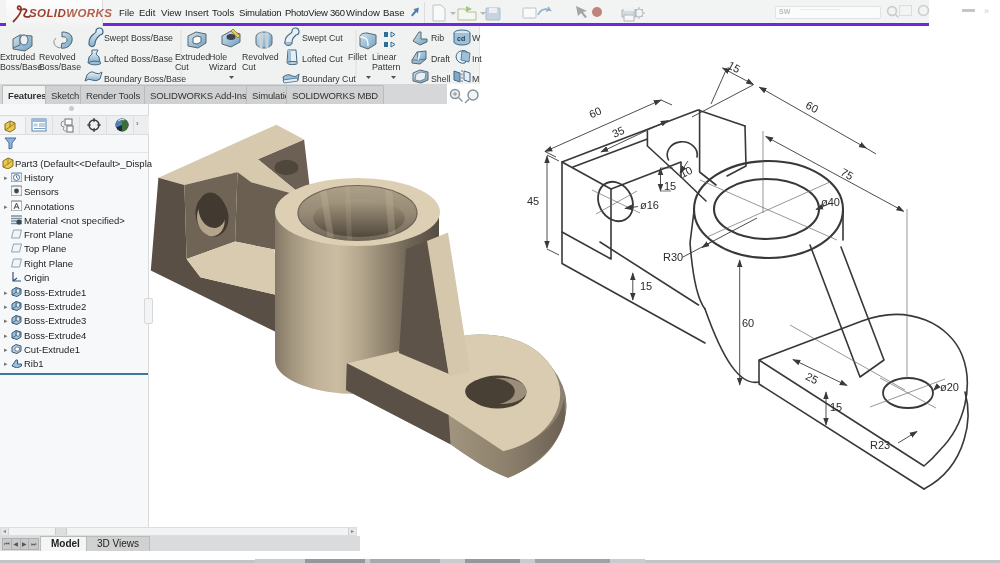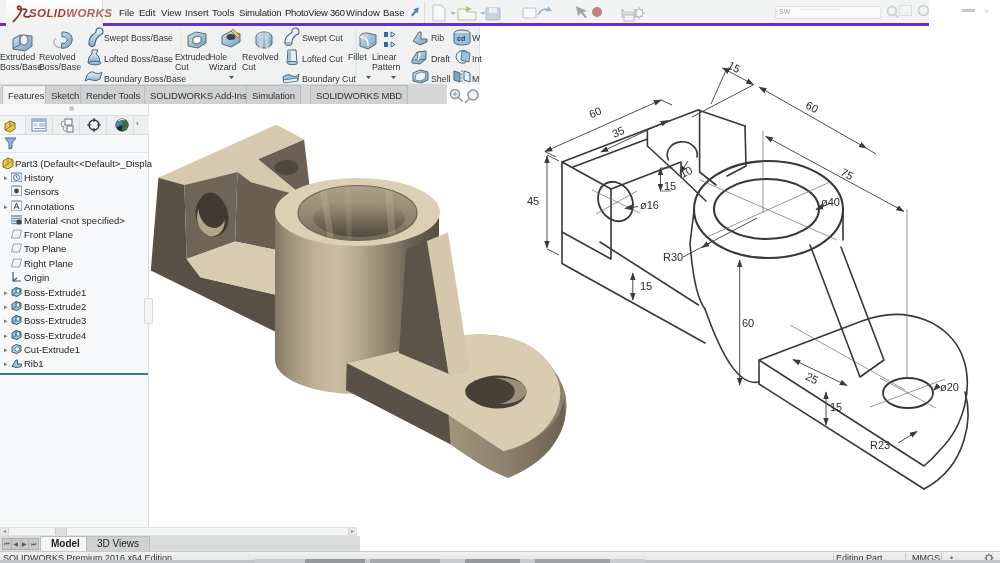--- a/index.html
+++ b/index.html
@@ -12,21 +12,21 @@
 #logotxt{position:absolute;left:29px;top:7px;font-size:11.5px;font-weight:bold;color:#a2402f;letter-spacing:.4px;font-style:italic;}
 #logotxt .w{font-weight:bold;color:#b3604f;}
 .menu{position:absolute;top:7px;font-size:9.5px;color:#222;}
 
 #ribbon{position:absolute;left:0;top:26px;width:480px;height:58px;background:#f0f1f1;border-right:1px solid #e2e3e3;}
 .rcol{position:absolute;text-align:left;font-size:8.8px;color:#333;line-height:9.8px;}
 .rrow{position:absolute;font-size:8.8px;color:#333;white-space:nowrap;}
 
 #tabbar{position:absolute;left:0;top:84px;width:447px;height:20px;background:#d5d7d8;}
 .tab{position:absolute;top:1px;height:19px;font-size:9.5px;letter-spacing:-.15px;color:#333;background:#cfd1d2;border:1px solid #b9bbbc;border-bottom:none;padding:4px 5px 0 5px;border-radius:2px 2px 0 0;}
-.tab.active{background:#f0f1f1;font-weight:normal;}
+.tab.active{background:#f0f1f1;font-weight:bold;}
 
 #main{position:absolute;left:0;top:104px;width:1000px;height:423px;background:#fff;}
 #lpanel{position:absolute;left:0;top:0;width:149px;height:423px;background:#f7f8f9;border-right:1px solid #d9dadb;}
 #ptabs{position:absolute;left:0;top:11px;width:149px;height:20px;background:#eceeef;border-top:1px solid #dcdddd;border-bottom:1px solid #dcdddd;}
 .ptab{position:absolute;top:1px;width:26px;height:17px;border-right:1px solid #dcdddd;}
 #tree{position:absolute;left:0;top:0;width:149px;font-size:9.5px;color:#1d1d1d;}
 .ti{position:absolute;left:24px;white-space:nowrap;}
 .arr{position:absolute;left:4px;color:#777;font-size:7px;}
 .tico{position:absolute;left:11px;width:11px;height:11px;}
 #rollback{position:absolute;left:0;top:269px;width:148px;height:2px;background:#3d7a96;}
@@ -256,21 +256,21 @@
     <div class="rrow" style="left:472px;top:28px">Int</div>
     <div class="rrow" style="left:472px;top:48px">M</div>
   </div>
 
   <div id="tabbar">
     <div class="tab active" style="left:2px">Features</div>
     <div class="tab" style="left:45px">Sketch</div>
     <div class="tab" style="left:80px">Render Tools</div>
     <div class="tab" style="left:144px">SOLIDWORKS Add-Ins</div>
     <div class="tab" style="left:246px">Simulation</div>
-    <div class="tab" style="left:310px">SOLIDWORKS MBD</div>
+    <div class="tab" style="left:286px">SOLIDWORKS MBD</div>
   </div>
   <svg style="position:absolute;left:448px;top:88px" width="36" height="17" viewBox="0 0 36 17">
     <g fill="none" stroke="#8a949c" stroke-width="1.5">
       <circle cx="7" cy="6" r="4.5" fill="#e9edf0"></circle>
       <path d="M10.5 9.5 l4 4"></path>
       <circle cx="25" cy="7" r="5" fill="#f2f4f5"></circle>
       <path d="M21 11 l-4 4"></path>
     </g>
     <path d="M5 6 h4 M7 4 v4" stroke="#8a949c"></path>
   </svg>
@@ -613,33 +613,20 @@
     <div id="btstrip"></div>
     <div style="position:absolute;left:2px;top:2px;width:37px;height:12px;background:#c7c9cb;border:1px solid #aeb0b2;display:flex">
       <div style="width:9px;border-right:1px solid #aeb0b2;font-size:6px;color:#555;text-align:center;line-height:11px">⏮</div>
       <div style="width:9px;border-right:1px solid #aeb0b2;font-size:6px;color:#555;text-align:center;line-height:11px">◀</div>
       <div style="width:9px;border-right:1px solid #aeb0b2;font-size:6px;color:#555;text-align:center;line-height:11px">▶</div>
       <div style="width:9px;font-size:6px;color:#555;text-align:center;line-height:11px">⏭</div>
     </div>
     <div class="btab" style="left:40px;background:#f4f5f5;font-weight:bold">Model</div>
     <div class="btab" style="left:86px">3D Views</div>
   </div>
-  <div id="statusbar">
-    <span style="position:absolute;left:3px;top:1px">SOLIDWORKS Premium 2016 x64 Edition</span>
-    <span style="position:absolute;left:836px;top:1px">Editing Part</span>
-    <span style="position:absolute;left:912px;top:1px">MMGS</span>
-    <span style="position:absolute;left:950px;top:1px;color:#666">•</span>
-    <svg style="position:absolute;left:984px;top:1px" width="10" height="10" viewBox="0 0 10 10">
-        <circle cx="5" cy="5" r="3" fill="none" stroke="#6a7074" stroke-width="1.2"></circle>
-        <path d="M5 0.5 v2 M5 7.5 v2 M0.5 5 h2 M7.5 5 h2 M1.8 1.8 l1.4 1.4 M6.8 6.8 l1.4 1.4 M8.2 1.8 L6.8 3.2 M3.2 6.8 L1.8 8.2" stroke="#6a7074" stroke-width="1"></path>
-      </svg>
-    <div style="position:absolute;left:833px;top:1px;width:1px;height:10px;background:#c5c7c8"></div>
-    <div style="position:absolute;left:905px;top:1px;width:1px;height:10px;background:#c5c7c8"></div>
-    <div style="position:absolute;left:941px;top:1px;width:1px;height:10px;background:#c5c7c8"></div>
-  </div>
   <div style="position:absolute;left:0;top:559.5px;width:1000px;height:3.5px;background:#c2c4c6"></div>
   <div style="position:absolute;left:255px;top:559px;width:390px;height:4px;background:#c9cbcd">
     <div style="position:absolute;left:50px;top:0;width:60px;height:4px;background:#94989b"></div>
     <div style="position:absolute;left:115px;top:0;width:70px;height:4px;background:#a6aaad"></div>
     <div style="position:absolute;left:210px;top:0;width:55px;height:4px;background:#94989b"></div>
     <div style="position:absolute;left:280px;top:0;width:75px;height:4px;background:#9fa3a6"></div>
   </div>
 </div>
 
 </body></html>

